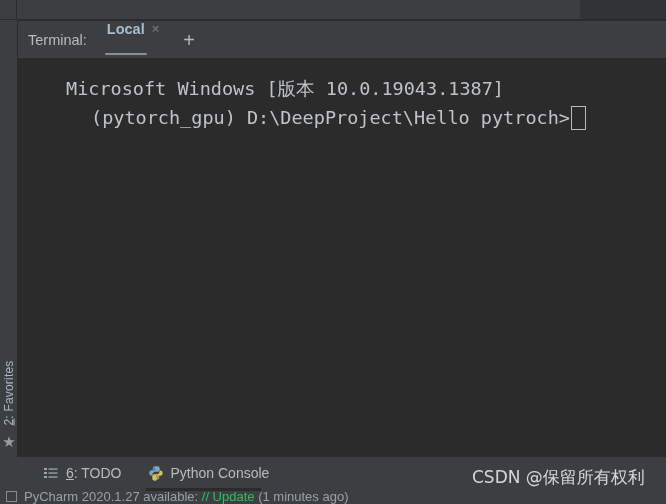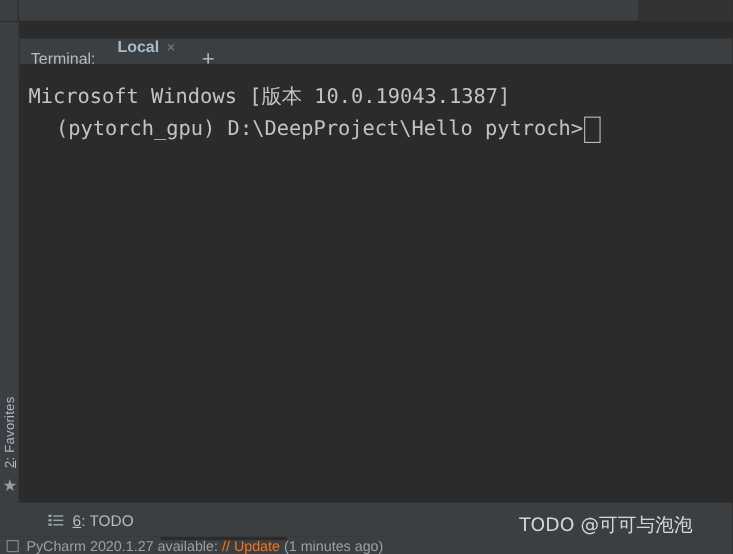--- a/index.html
+++ b/index.html
@@ -50,21 +50,21 @@
   }
   .fav-label .num{ text-decoration:underline; }
   .fav-star{
     position:absolute; left:2px; top:415px;
     width:14px; height:14px; color:#9b9b9b; font-size:15px; line-height:14px;
     text-align:center;
   }
 
   
   .tabbar{
-    position:absolute; left:18px; top:35px; width:648px; height:37px;
+    position:absolute; left:18px; top:21px; width:648px; height:37px;
     background:#3c3f41;
     display:flex; align-items:center;
   }
   .tabbar-label{
     margin-left:10px; font-size:14.5px; color:#bbbbbb; white-space:nowrap;
   }
   .tab{
     position:relative; margin-left:18px; height:37px;
     display:flex; align-items:flex-start; gap:7px; padding:0 2px;font-weight:bold;
   }
@@ -77,21 +77,21 @@
     background:#8a8f91; border-radius:1px;
   }
   .tab-add{
     margin-left:22px; font-size:20px; color:#b6b6b6; line-height:1;
     font-weight:400;
   }
 
   
   .console{
     position:absolute; left:18px; top:58px; width:648px; height:399px;
-    background:#2b2b2b; overflow:hidden;
+    background:#2b2b2b; overflow:hidden;padding-left:40px;
   }
   .console-inner{ padding:16px 0 0 8px; }
   .line{
     font-family:"DejaVu Sans Mono","Liberation Mono",monospace;
     font-size:18.5px; line-height:29px;
     color:#bfc4c9; white-space:pre;
     letter-spacing:0px;
   }
   .line.blank{ color:transparent; }
   .prompt-line{ display:flex; align-items:center;margin-left:25px; }
@@ -121,21 +121,21 @@
     position:absolute; left:0; top:488px; width:666px; height:16px;
     background:#3c3f41; display:flex; align-items:center; overflow:hidden;
   }
   .sb-check{
     width:11px; height:11px; border:1px solid #8c8c8c; margin-left:6px;
     flex:0 0 11px;
   }
   .sb-text{
     margin-left:7px; font-size:13px; color:#9aa0a6; white-space:nowrap;
   }
-  .sb-link{ color:#f97316; }
+  .sb-link{ color:#22c55e; }
   .sb-tab-hint{
     position:absolute; left:146px; top:0; width:115px; height:3px;
     background:#2b2b2b;
   }
 
   
   .watermark{
     position:absolute; left:472px; top:466px;
     font-size:17px; color:#e2e2e2; opacity:.92; white-space:nowrap;
     font-family:"DejaVu Sans","Liberation Sans",sans-serif;
@@ -192,23 +192,30 @@
           <rect x="1" y="7" width="3" height="2"></rect>
             <rect x="5.5" y="7.4" width="9" height="1.3"></rect>
           <rect x="1" y="11" width="3" height="2"></rect>
             <rect x="5.5" y="11.4" width="9" height="1.3"></rect>
         </g>
       </svg>
       <span><span class="num">6</span><span>: TODO</span></span>
     </div>
 
 
+    <div class="bb-btn">
+      <svg class="ico" viewBox="0 0 16 16">
+        <path d="M7.8 1.3c-1.6 0-3 .4-3 1.9v1.6h3.2v.5H3.6c-1.3 0-2.3.8-2.3 2.6 0 1.7.8 2.7 2.1 2.7h1.1V9.3c0-1.4 1.2-2.5 2.6-2.5h2.6c1.2 0 2-.9 2-2V3.2c0-1.1-1-1.9-2.4-1.9H7.8zM6.3 2.4c.4 0 .7.3.7.7s-.3.7-.7.7-.7-.3-.7-.7.3-.7.7-.7z" fill="#7aa7cc"></path>
+        <path d="M8.2 14.7c1.6 0 3-.4 3-1.9v-1.6H8v-.5h4.4c1.3 0 2.3-.8 2.3-2.6 0-1.7-.8-2.7-2.1-2.7h-1.1v1.3c0 1.4-1.2 2.5-2.6 2.5H6.3c-1.2 0-2 .9-2 2v2.6c0 1.1 1 1.9 2.4 1.9h1.5zm1.5-1.1c-.4 0-.7-.3-.7-.7s.3-.7.7-.7.7.3.7.7-.3.7-.7.7z" fill="#d0c25f"></path>
+      </svg>
+      <span>Python Console</span>
+    </div>
   </div>
 
   <div class="statusbar">
     <div class="sb-tab-hint"></div>
     <div class="sb-check"></div>
     <div class="sb-text"><span>PyCharm 2020.1.27 available: </span><span class="sb-link">// Update</span><span>  (1 minutes ago)</span></div>
   </div>
 
-  <div class="watermark">TODO @可可与泡泡</div>
+  <div class="watermark">CSDN @保留所有权利</div>
 
 </div>
 
 </body></html>

